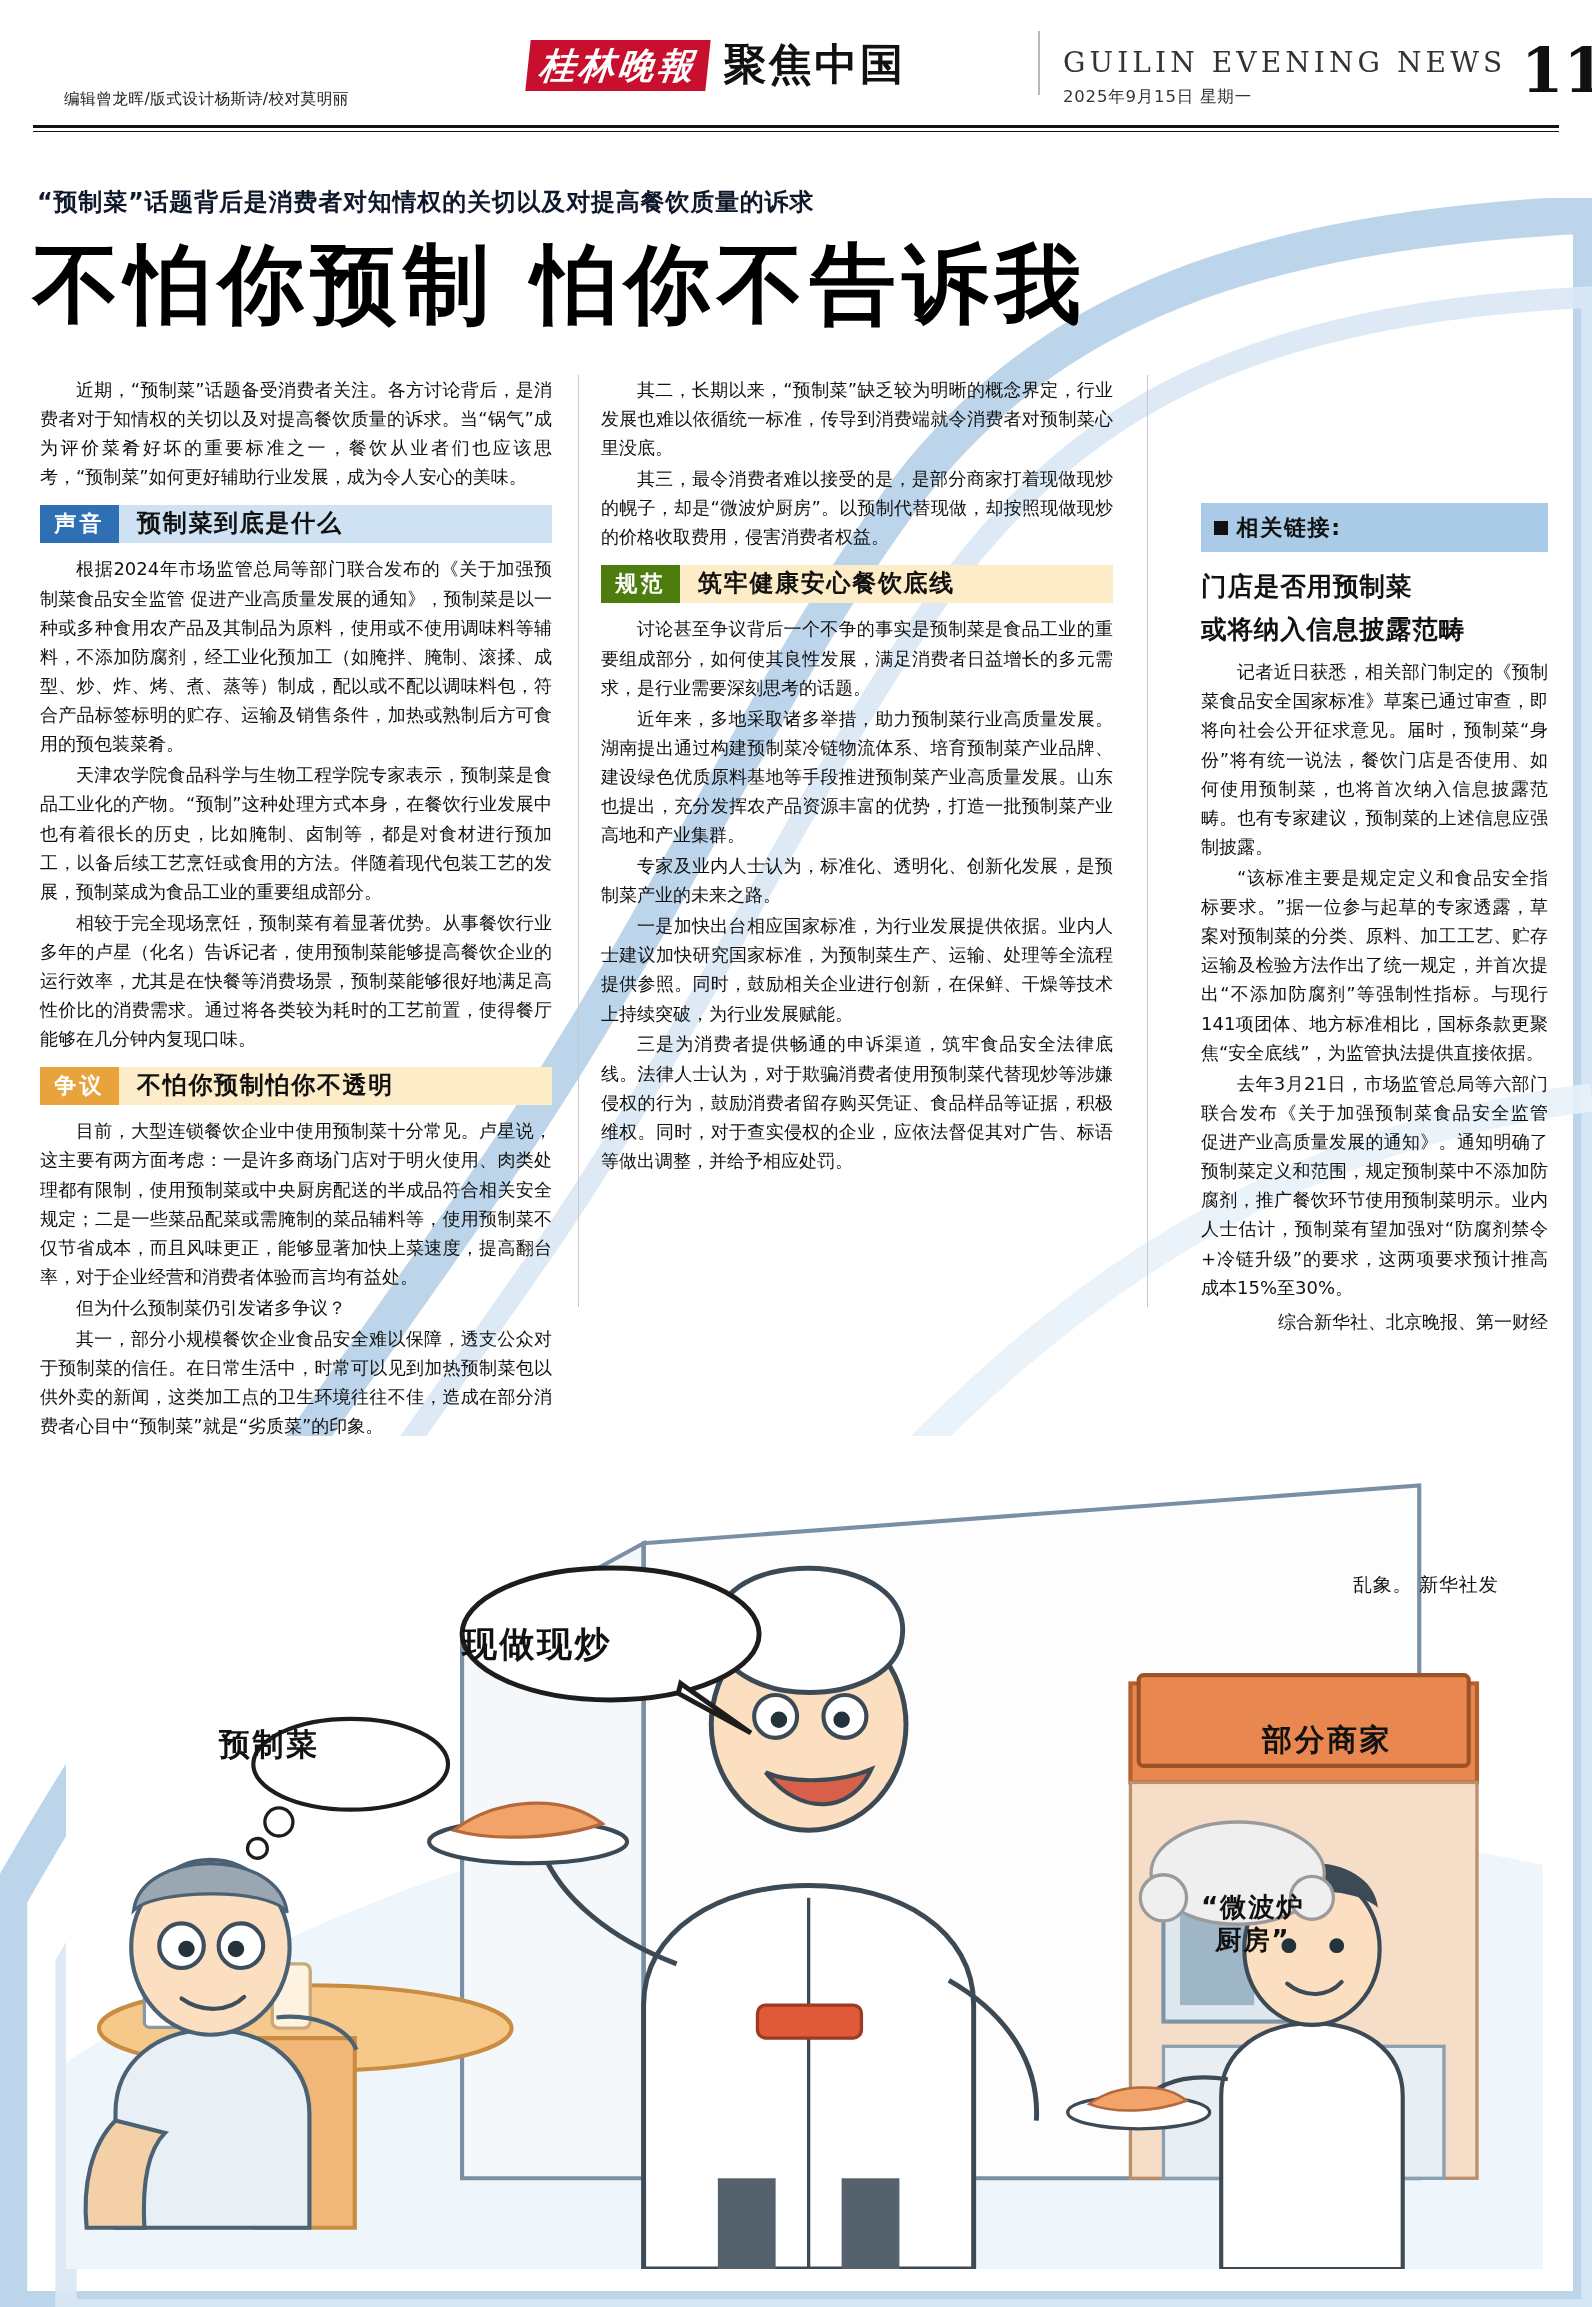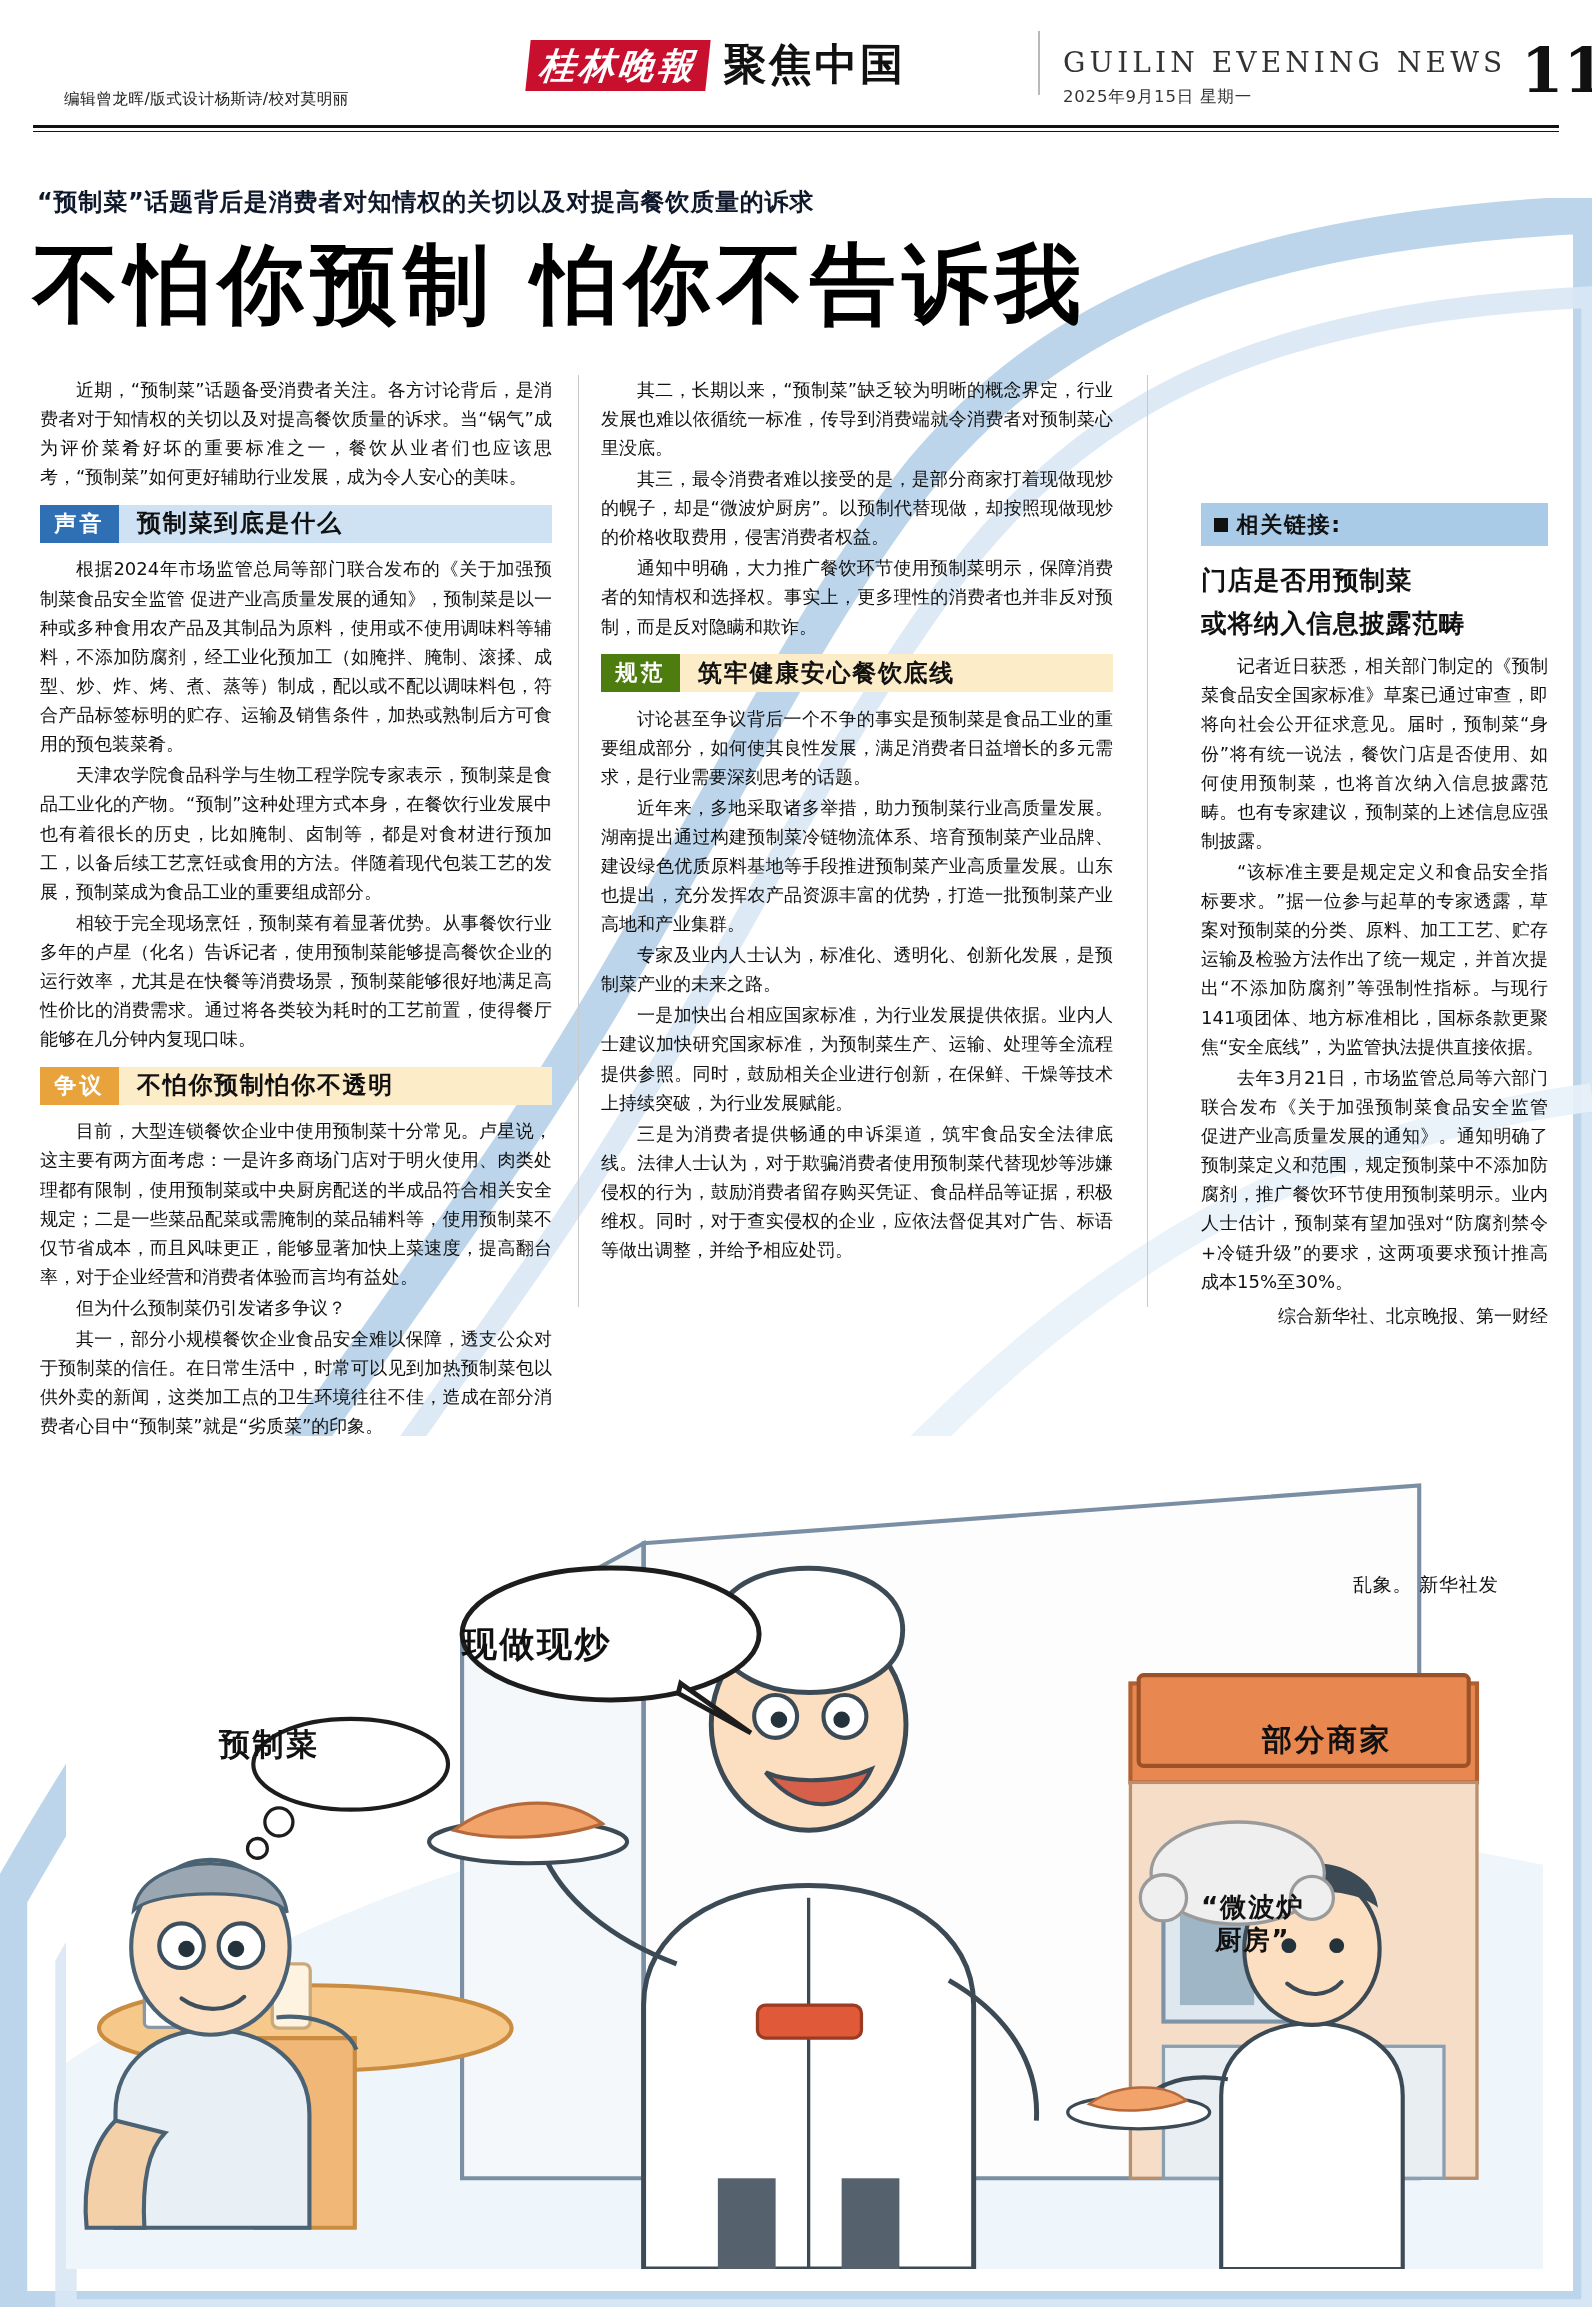--- a/index.html
+++ b/index.html
@@ -102,21 +102,21 @@
     position:absolute;left:97px;top:0;height:38px;
     display:flex;align-items:center;
     font-size:24px;font-weight:bold;color:#111;letter-spacing:1.7px;
   }
 
   
   .link-box{
     position:absolute;left:1201px;top:503px;width:347px;
   }
   .link-head{
-    background:#a9cbe8;height:43px;display:flex;align-items:center;
+    background:#a9cbe8;height:49px;display:flex;align-items:center;
     padding-left:13.2px;font-size:22px;font-weight:bold;color:#111;letter-spacing:1.7px;
   }
   .link-head .sq{
     display:inline-block;width:14px;height:14px;background:#111;margin-right:8.3px;
   }
   .link-title{
     font-size:25.6px;font-weight:bold;line-height:1.5;letter-spacing:0.8px;
     margin:15px 0 5px 0;color:#111;
   }
   .link-body{
@@ -199,21 +199,20 @@
     </div>
 
     <p>目前，大型连锁餐饮企业中使用预制菜十分常见。卢星说，这主要有两方面考虑：一是许多商场门店对于明火使用、肉类处理都有限制，使用预制菜或中央厨房配送的半成品符合相关安全规定；二是一些菜品配菜或需腌制的菜品辅料等，使用预制菜不仅节省成本，而且风味更正，能够显著加快上菜速度，提高翻台率，对于企业经营和消费者体验而言均有益处。</p>
     <p>但为什么预制菜仍引发诸多争议？</p>
     <p>其一，部分小规模餐饮企业食品安全难以保障，透支公众对于预制菜的信任。在日常生活中，时常可以见到加热预制菜包以供外卖的新闻，这类加工点的卫生环境往往不佳，造成在部分消费者心目中“预制菜”就是“劣质菜”的印象。</p>
   </div>
 
   <div class="col" id="col2" style="left:601px;top:375px;width:512px;">
     <p>其二，长期以来，“预制菜”缺乏较为明晰的概念界定，行业发展也难以依循统一标准，传导到消费端就令消费者对预制菜心里没底。</p>
     <p>其三，最令消费者难以接受的是，是部分商家打着现做现炒的幌子，却是“微波炉厨房”。以预制代替现做，却按照现做现炒的价格收取费用，侵害消费者权益。</p>
-    <p>通知中明确，大力推广餐饮环节使用预制菜明示，保障消费者的知情权和选择权。事实上，更多理性的消费者也并非反对预制，而是反对隐瞒和欺诈。</p>
 
     <div class="sectbar">
       <div class="band" style="background:#fdecc8;"></div>
       <div class="tag" style="background:#4d7c0f;">规范</div>
       <div class="txt">筑牢健康安心餐饮底线</div>
     </div>
 
     <p>讨论甚至争议背后一个不争的事实是预制菜是食品工业的重要组成部分，如何使其良性发展，满足消费者日益增长的多元需求，是行业需要深刻思考的话题。</p>
     <p>近年来，多地采取诸多举措，助力预制菜行业高质量发展。湖南提出通过构建预制菜冷链物流体系、培育预制菜产业品牌、建设绿色优质原料基地等手段推进预制菜产业高质量发展。山东也提出，充分发挥农产品资源丰富的优势，打造一批预制菜产业高地和产业集群。</p>
     <p>专家及业内人士认为，标准化、透明化、创新化发展，是预制菜产业的未来之路。</p>

